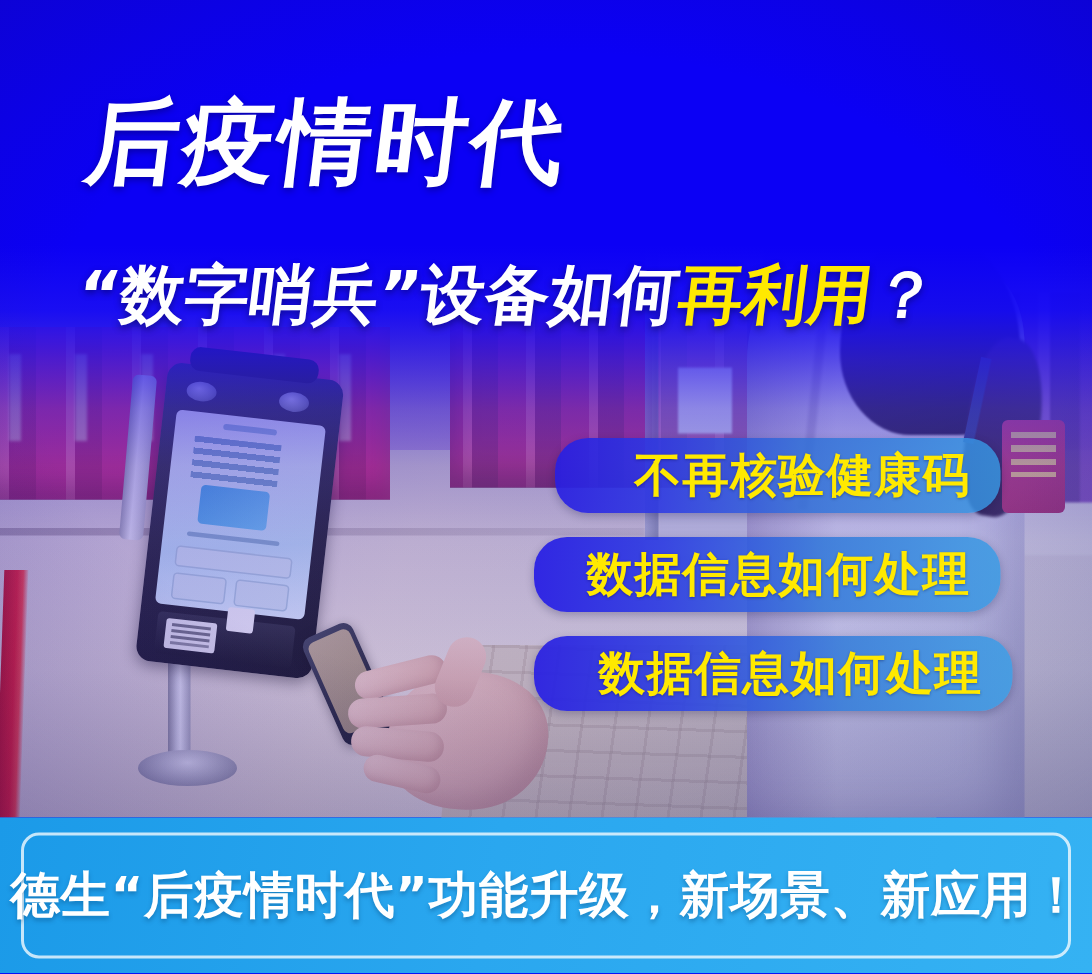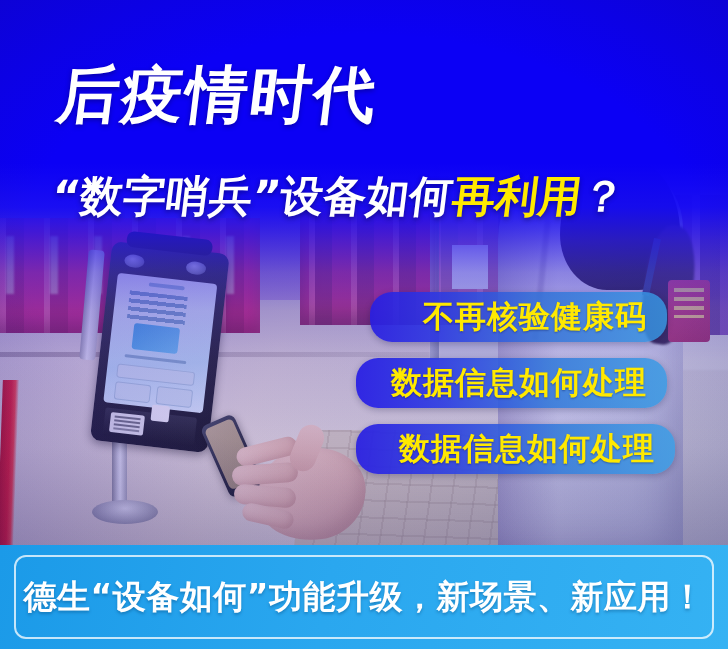--- a/index.html
+++ b/index.html
@@ -503,17 +503,17 @@
   <div class="subline">
     <span>“数字哨兵”设备如何</span><span class="hl">再利用</span><span class="qm">？</span>
   </div>
 
   <div class="pill pill1">不再核验健康码</div>
   <div class="pill pill2">数据信息如何处理</div>
   <div class="pill pill3">数据信息如何处理</div>
 
   <div class="bottom-band">
     <div class="band-inner">
-      <div class="band-text">德生“设备如何”功能升级，新场景、新应用！</div>
+      <div class="band-text">德生“后疫情时代”功能升级，新场景、新应用！</div>
     </div>
   </div>
 
 </div>
 
 </body></html>

